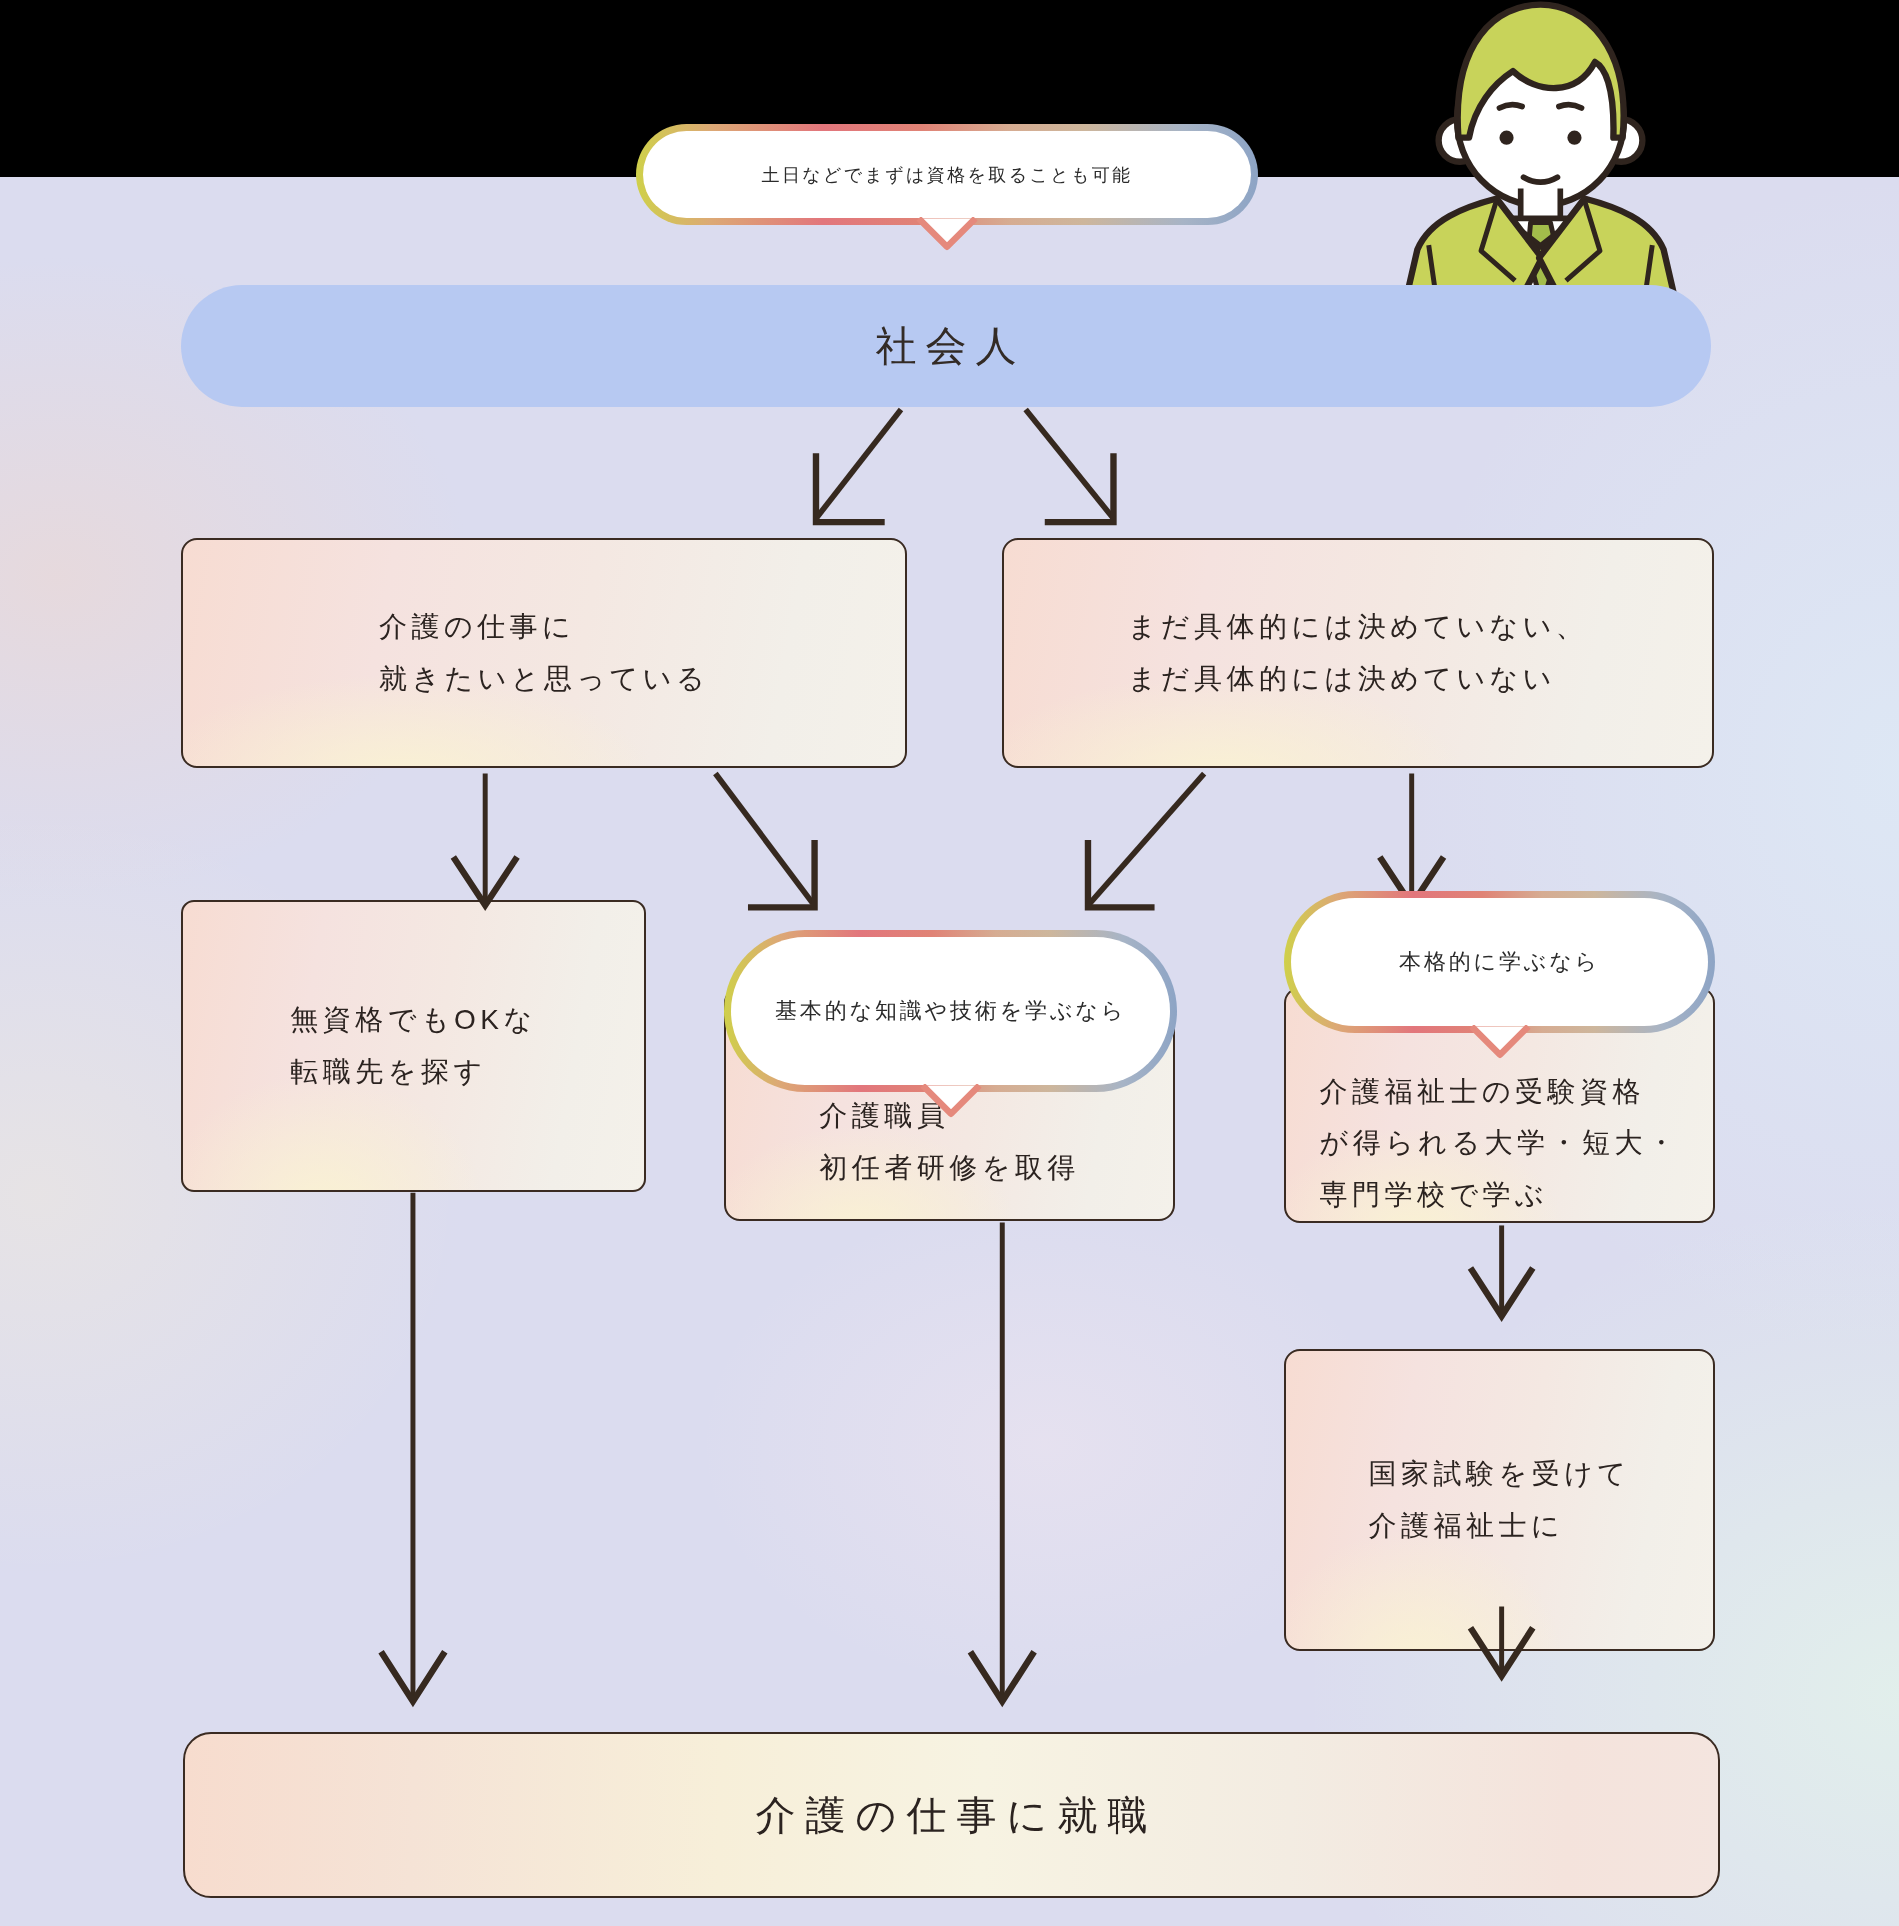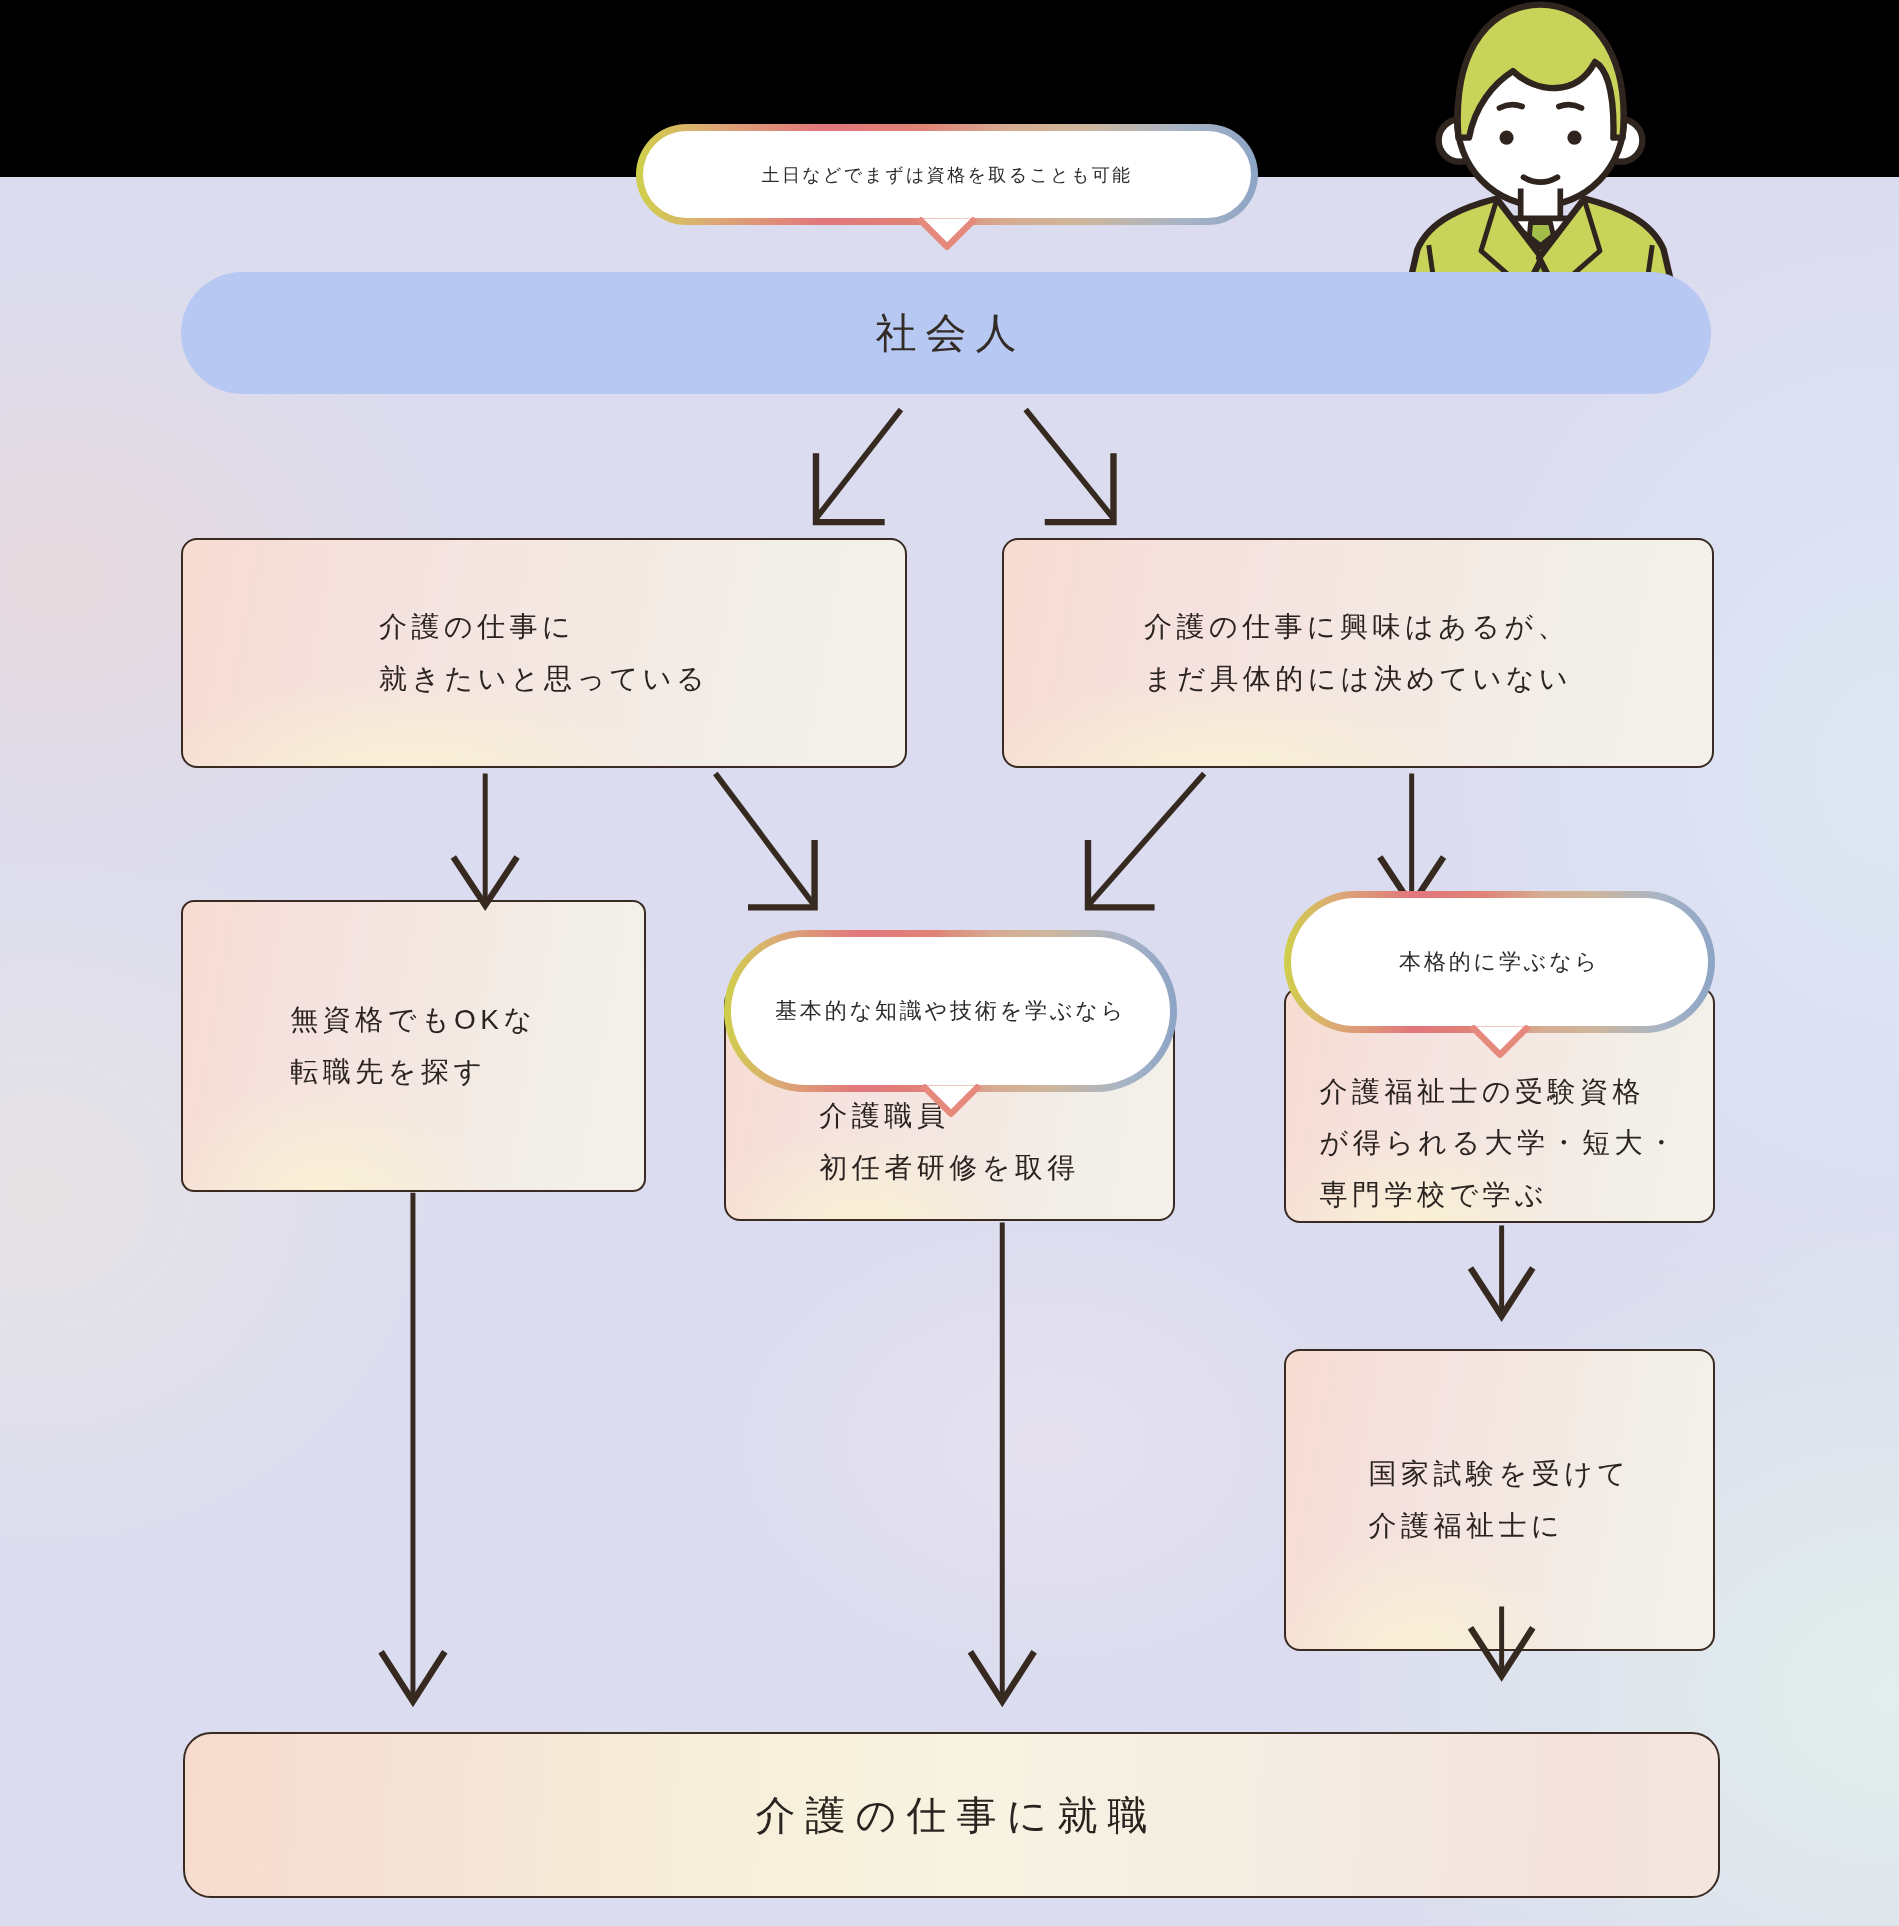--- a/index.html
+++ b/index.html
@@ -26,21 +26,21 @@
   .tail{position:absolute;bottom:-26px;left:50%;transform:translateX(-50%);}
 
   #bubble-top{left:636px;top:124px;width:622px;height:101px;}
   #bubble-top .bubble-text{font-size:18px;}
   #bubble-basic{left:724px;top:930px;width:453px;height:162px;text-align:center;}
   #bubble-basic .bubble-text{font-size:22px;}
   #bubble-advanced{left:1284px;top:891px;width:431px;height:142px;text-align:center;}
   #bubble-advanced .bubble-text{font-size:22px;}
 
   
-  .pill{position:absolute;left:181px;top:272px;width:1530px;height:122px;background:#b7c9f2;border-radius:61px;
+  .pill{position:absolute;left:181px;top:285px;width:1530px;height:122px;background:#b7c9f2;border-radius:61px;
     display:flex;align-items:center;justify-content:center;font-size:41px;letter-spacing:0.22em;text-indent:0.22em;
     font-weight:500;color:#332b26;z-index:3;}
 
   
   .box{position:absolute;border:2.1px solid #3a2b22;border-radius:16px;box-sizing:border-box;
     display:flex;align-items:center;justify-content:center;z-index:2;}
   .box .lines{text-align:left;font-size:28px;letter-spacing:0.16em;line-height:1.85;font-weight:500;}
   .box .ln{display:block;white-space:nowrap;}
   .warm1{background:
     radial-gradient(55% 75% at 30% 108%, rgba(250,243,210,0.95), rgba(250,243,210,0) 65%),
@@ -105,21 +105,21 @@
   <div class="pill">社会人</div>
 
   <div class="box warm1" id="box-want">
     <div class="lines">
       <span class="ln">介護の仕事に</span>
       <span class="ln">就きたいと思っている</span>
     </div>
   </div>
   <div class="box warm1" id="box-interested">
     <div class="lines">
-      <span class="ln">介護の仕事に興味はあるが、</span>
+      <span class="ln">まだ具体的には決めていない、</span>
       <span class="ln">まだ具体的には決めていない</span>
     </div>
   </div>
 
   <div class="box warm1" id="box-nolicense">
     <div class="lines">
       <span class="ln">無資格でもOKな</span>
       <span class="ln">転職先を探す</span>
     </div>
   </div>

